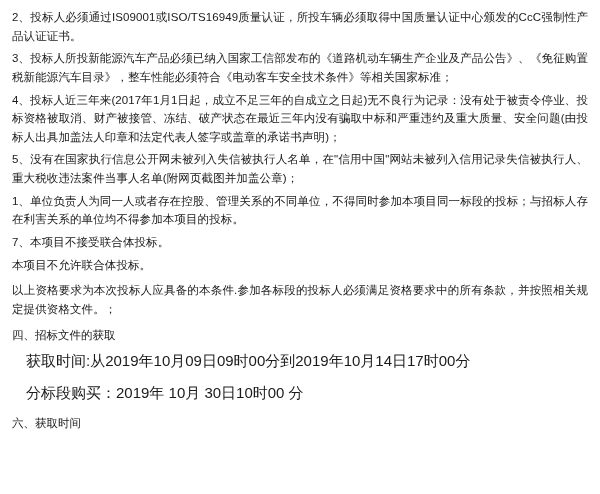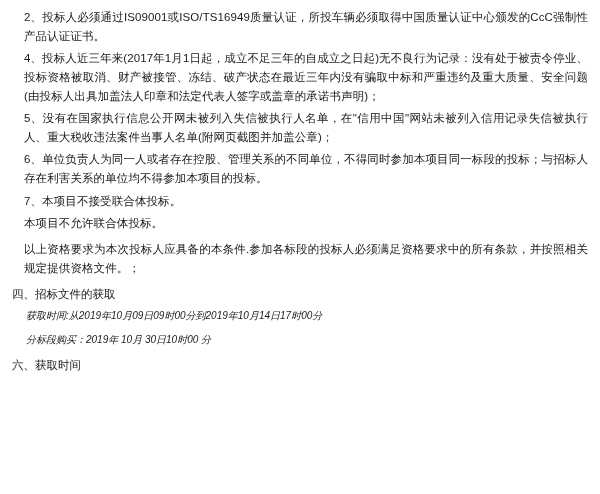--- a/index.html
+++ b/index.html
@@ -15,56 +15,56 @@
     overflow: hidden;
   }
   .page {
     width: 600px;
     height: 494px;
     box-sizing: border-box;
     padding: 8px 12px 0 12px;
     position: relative;
   }
   p.para {
-    margin: 0 0 4px 12px;
+    margin: 0 0 4px 0;
     font-size: 11.5px;
     line-height: 1.62;
     text-align: justify;
     text-justify: inter-ideograph;
     letter-spacing: 0.1px;
   }
   p.gap-before {
     margin-top: 7px;
   }
   .section-head {
     margin: 0 0 4px 0;
     font-size: 11.5px;
     line-height: 1.62;
     font-weight: normal;
   }
   .sub-line {
     margin: 0 0 4px 0;
-    font-size: 10px;
+    font-size: 15px;
     line-height: 1.62;
-    font-style: italic;
   }
   .sub-line.pad {
     padding-left: 14px;
   }
   .spacer-sm { height: 4px; }
 </style>
 </head>
 <body>
 
 <div class="page">
 
   <p class="para">2、投标人必须通过IS09001或ISO/TS16949质量认证，所投车辆必须取得中国质量认证中心颁发的CcC强制性产品认证证书。</p>
+  <p class="para">3、投标人所投新能源汽车产品必须已纳入国家工信部发布的《道路机动车辆生产企业及产品公告》、《免征购置税新能源汽车目录》，整车性能必须符合《电动客车安全技术条件》等相关国家标准；</p>
   <p class="para">4、投标人近三年来(2017年1月1日起，成立不足三年的自成立之日起)无不良行为记录：没有处于被责令停业、投标资格被取消、财产被接管、冻结、破产状态在最近三年内没有骗取中标和严重违约及重大质量、安全问题(由投标人出具加盖法人印章和法定代表人签字或盖章的承诺书声明)；</p>
   <p class="para">5、没有在国家执行信息公开网未被列入失信被执行人名单，在"信用中国"网站未被列入信用记录失信被执行人、重大税收违法案件当事人名单(附网页截图并加盖公章)；</p>
-  <p class="para">6、单位负责人为同一人或者存在控股、管理关系的不同单位，不得同时参加本项目同一标段的投标；与招标人存在利害关系的单位均不得参加本项目的投标。</p>
+  <p class="para">1、单位负责人为同一人或者存在控股、管理关系的不同单位，不得同时参加本项目同一标段的投标；与招标人存在利害关系的单位均不得参加本项目的投标。</p>
   <p class="para">7、本项目不接受联合体投标。</p>
   <p class="para">本项目不允许联合体投标。</p>
   <p class="para gap-before">以上资格要求为本次投标人应具备的本条件.参加各标段的投标人必须满足资格要求中的所有条款，并按照相关规定提供资格文件。；</p>
 
   <div class="spacer-sm"></div>
 
   <p class="section-head">四、招标文件的获取</p>
   <p class="sub-line pad">获取时间:从2019年10月09日09时00分到2019年10月14日17时00分</p>
 
   <div class="spacer-sm"></div>

